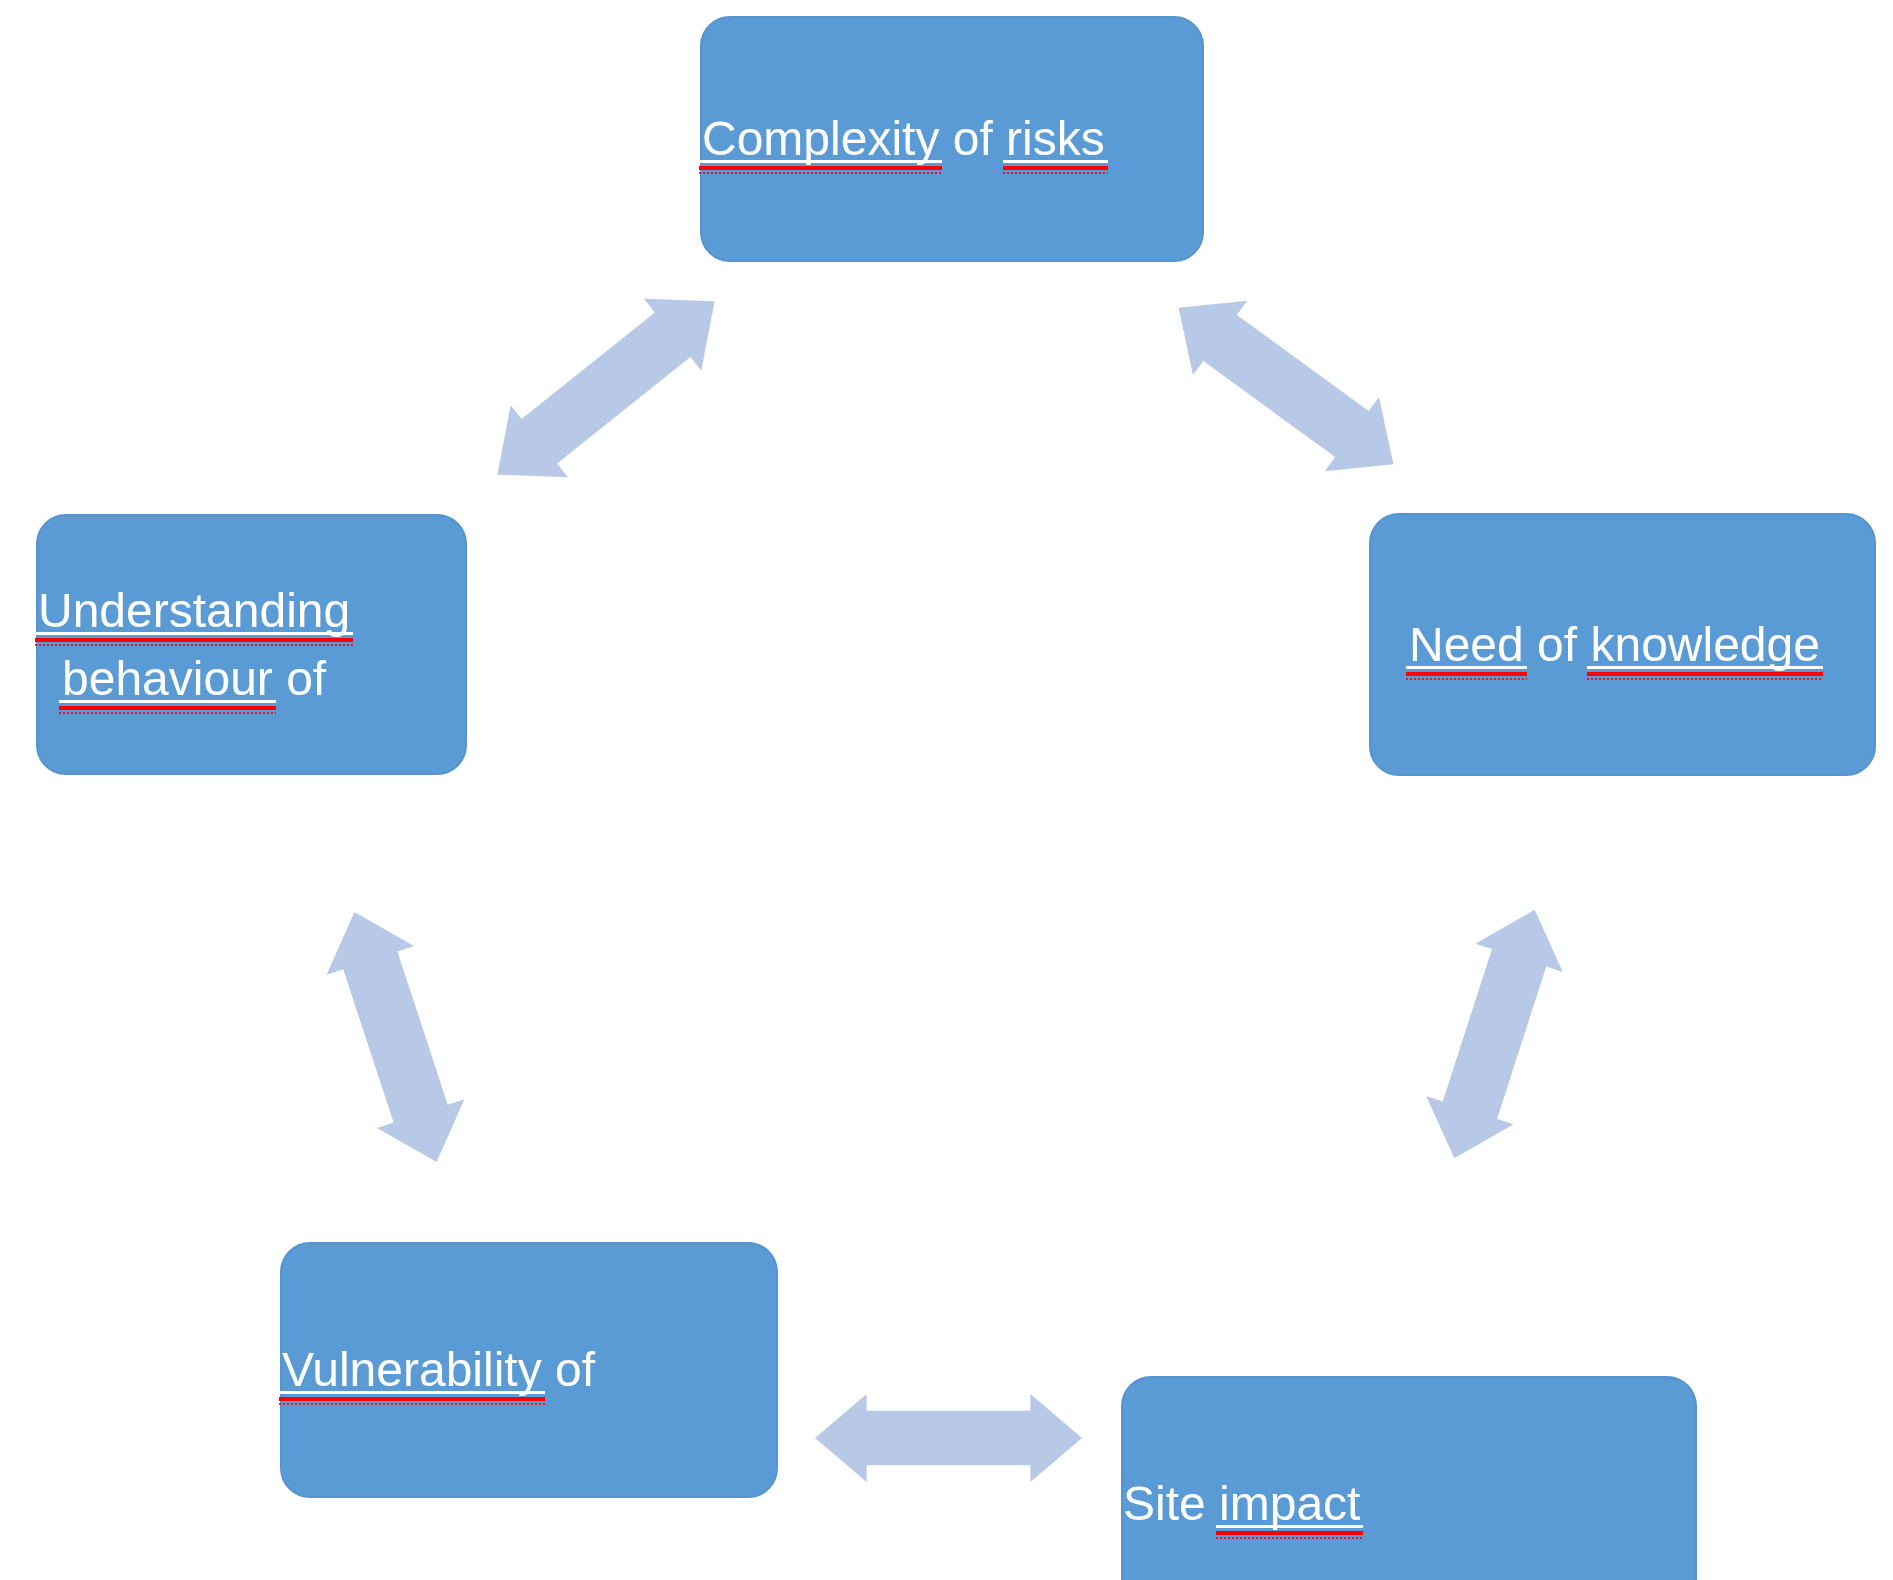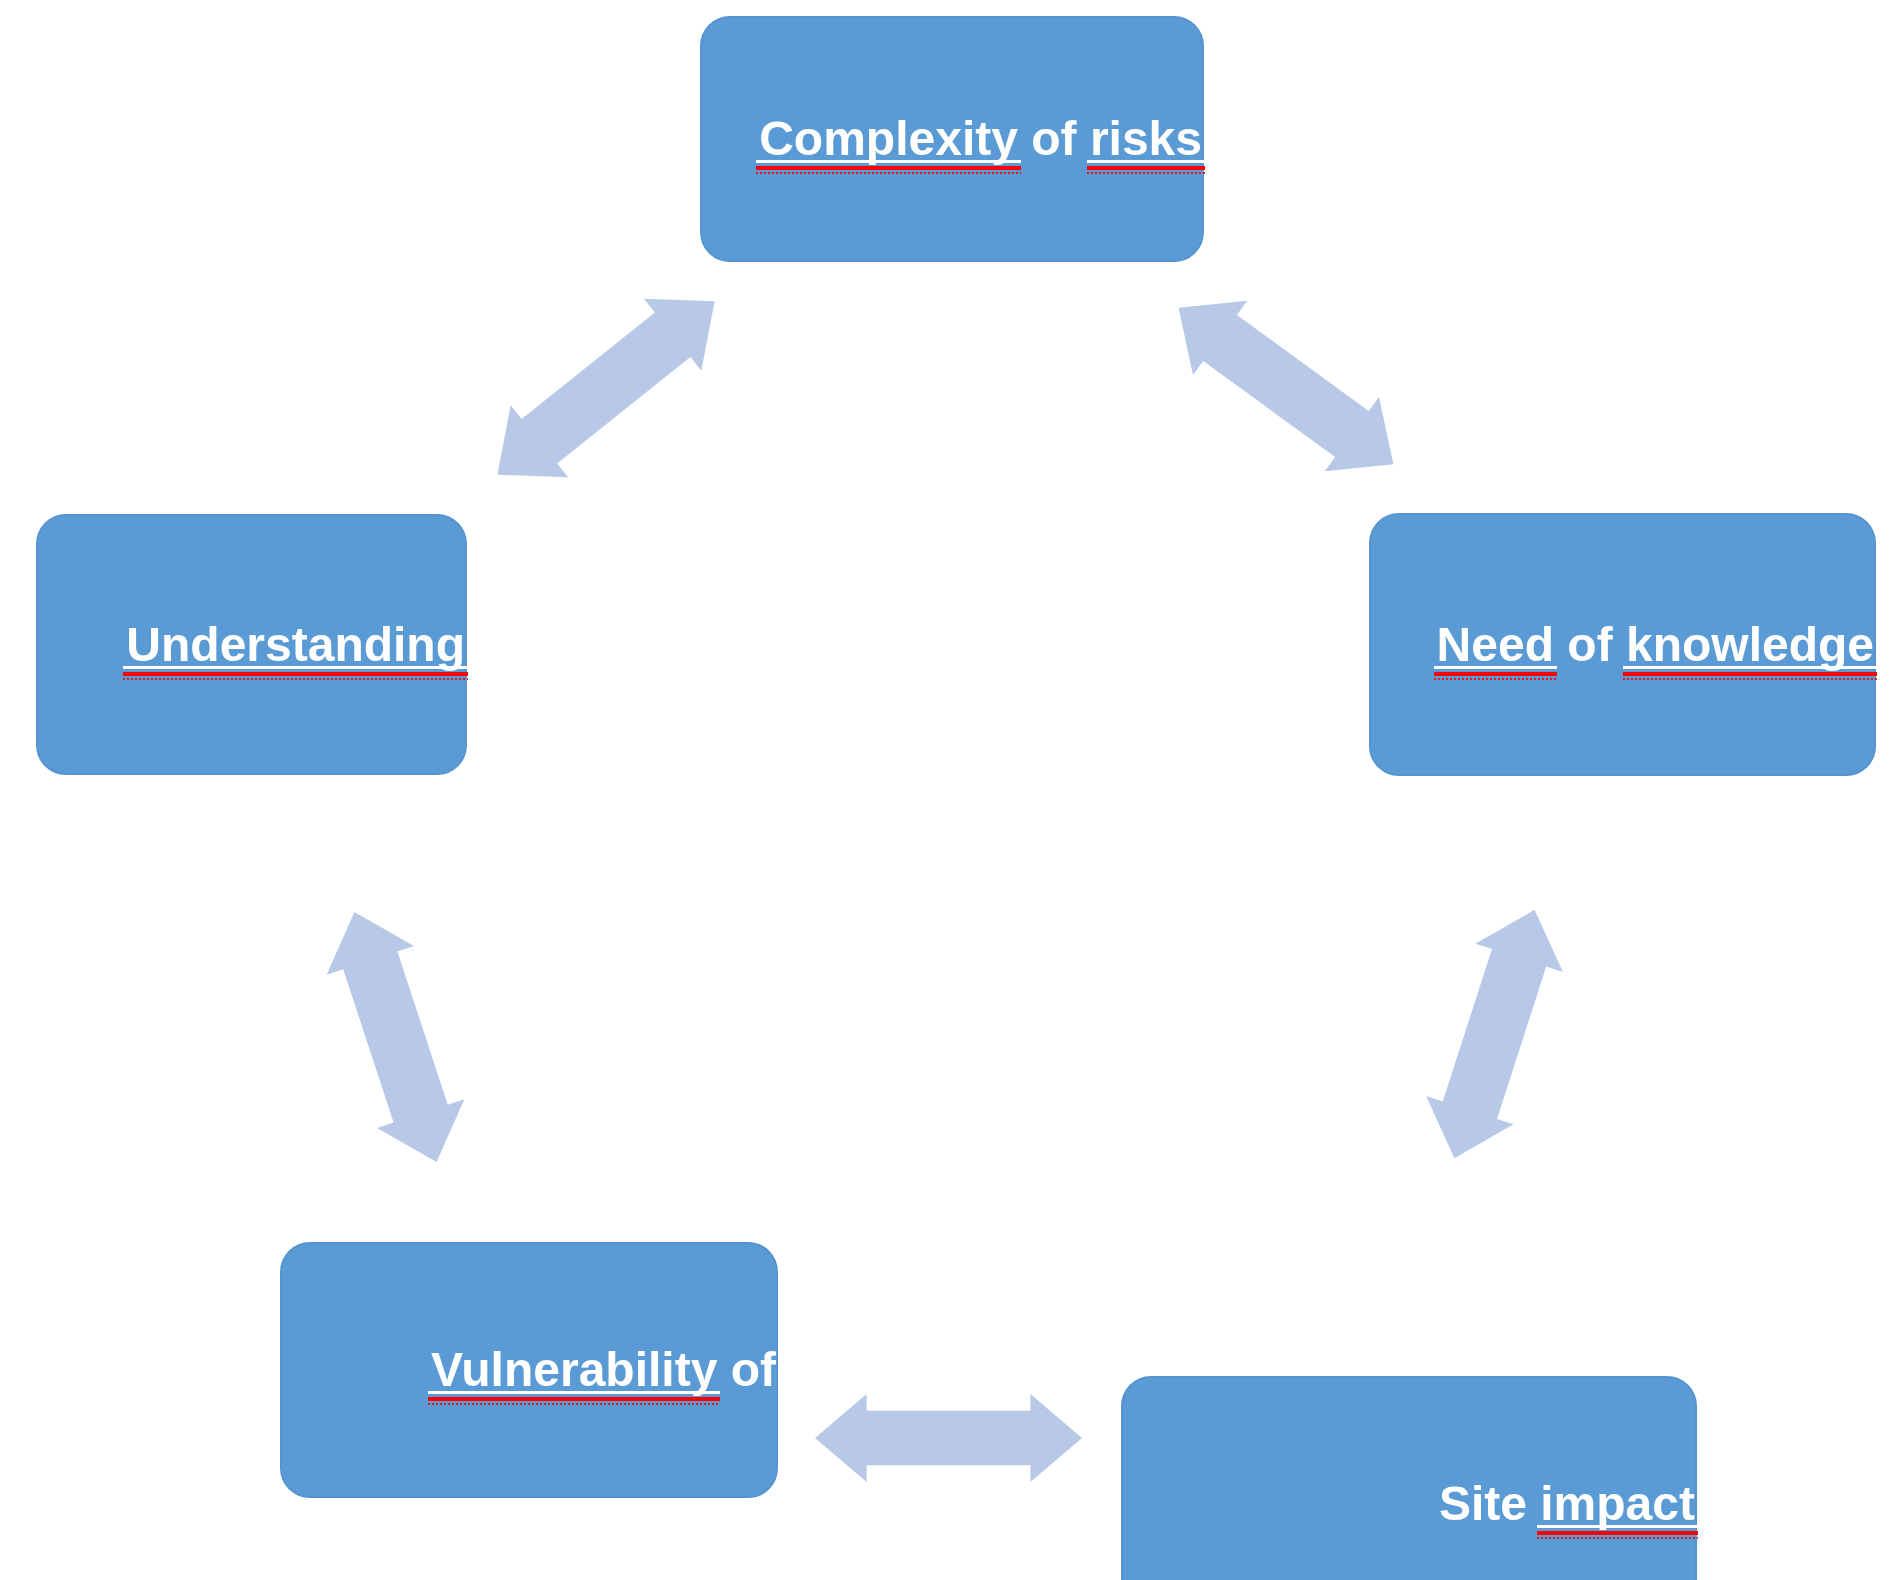--- a/index.html
+++ b/index.html
@@ -12,22 +12,21 @@
     font-family: "Liberation Sans", sans-serif;
   }
   .node {
     position: absolute;
     background: #5b9bd5;
     border: 2px solid #5694cf;
     border-radius: 30px;
     box-sizing: border-box;
     display: flex;
     align-items: center;
-    justify-content: flex-end;
-    font-weight: bold;
+    justify-content: flex-start;
   }
   .node-text {
     color: #ffffff;
     font-size: 48px;
     line-height: 68px;
     text-align: center;
     white-space: nowrap;
   }
   .line { display: block; }
   
@@ -93,20 +92,21 @@
 
   <div class="node" style="left:700px; top:16px; width:504px; height:246px;">
     <div class="node-text">
       <span class="line"><span class="mw">Complexity</span><span> of </span><span class="mw">risks</span></span>
     </div>
   </div>
 
   <div class="node" style="left:36px; top:514px; width:431px; height:261px;">
     <div class="node-text">
       <span class="line"><span class="mw">Understanding</span></span>
+      <span class="line"><span class="mw">behaviour</span><span> of</span></span>
     </div>
   </div>
 
   <div class="node" style="left:1369px; top:513px; width:507px; height:263px;padding-left:38px;">
     <div class="node-text">
       <span class="line"><span class="mw">Need</span><span> of </span><span class="mw">knowledge</span></span>
     </div>
   </div>
 
   <div class="node" style="left:280px; top:1242px; width:498px; height:256px;">

